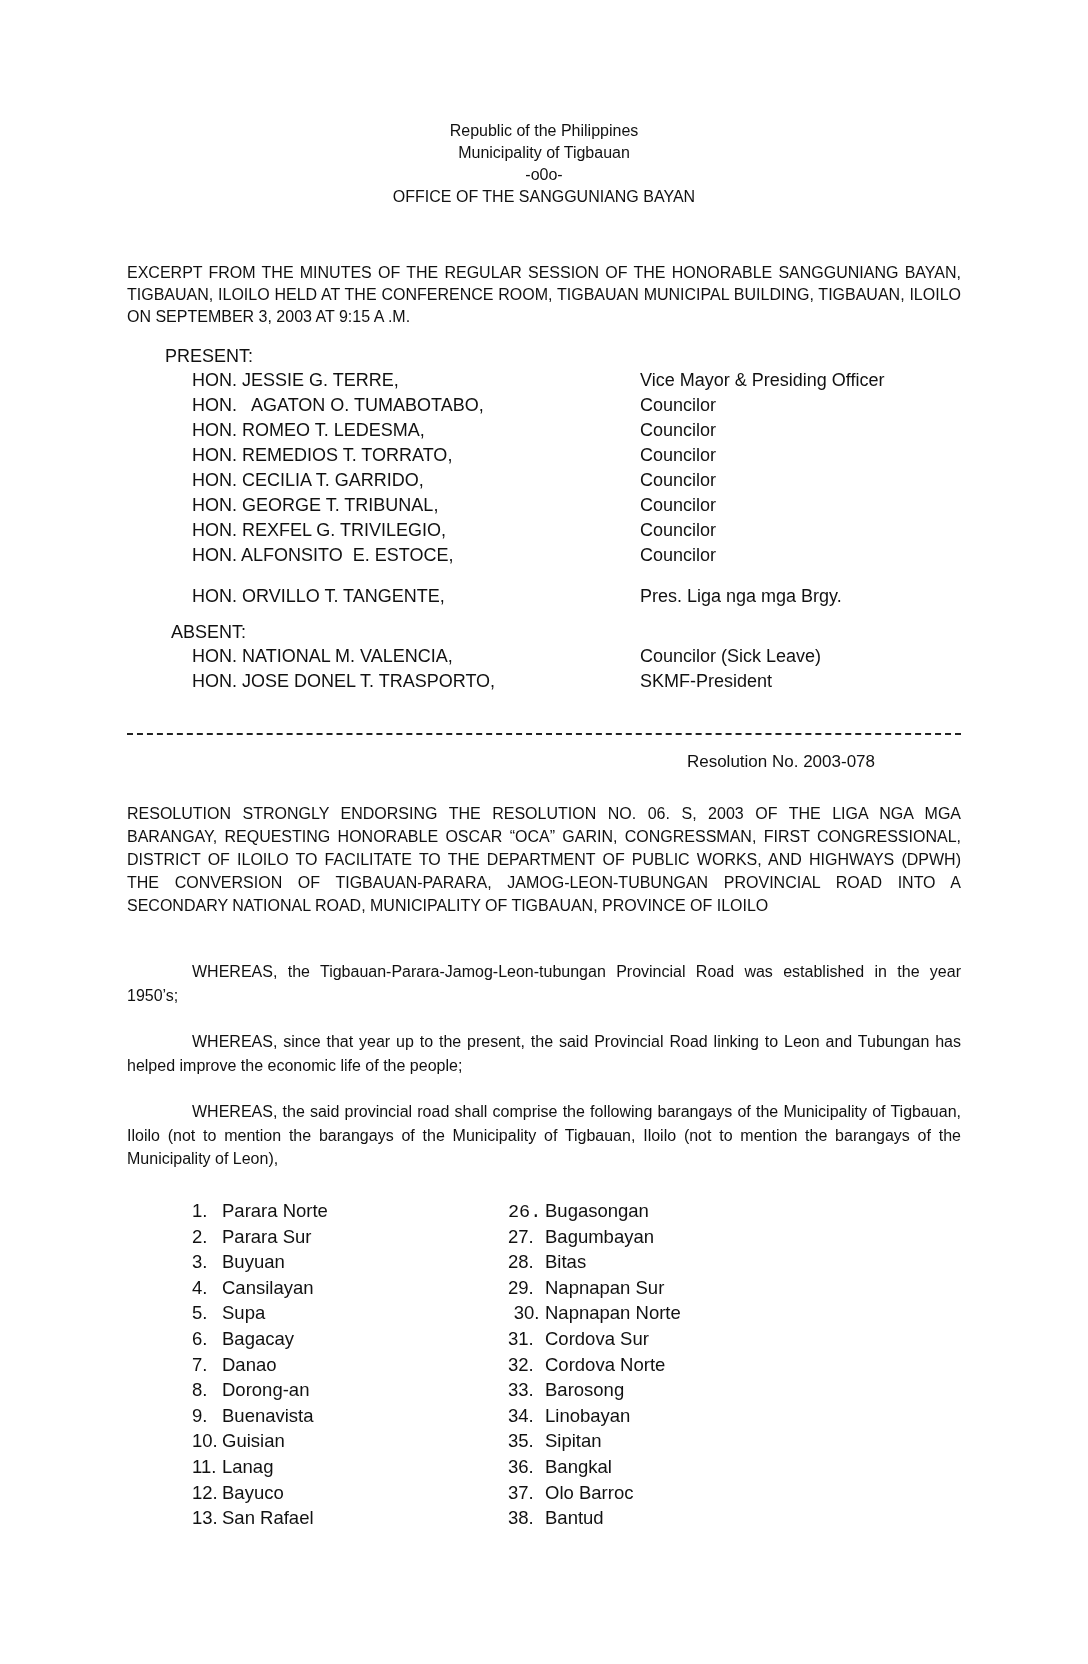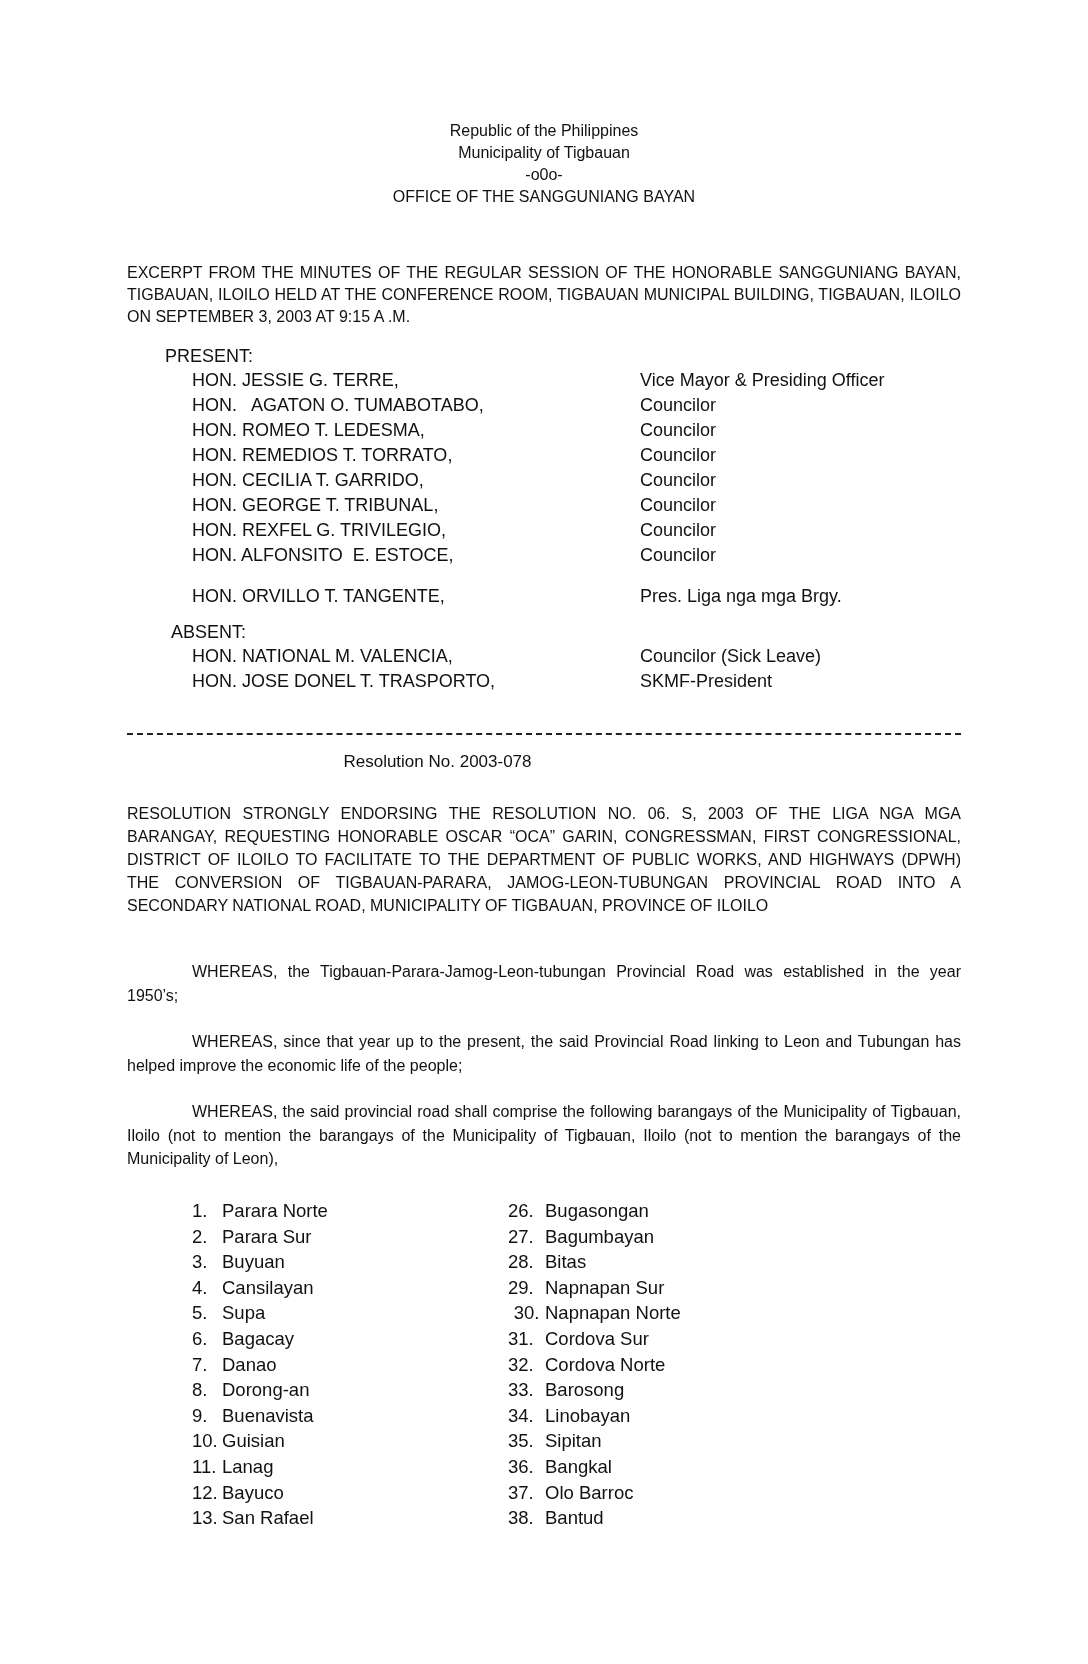--- a/index.html
+++ b/index.html
@@ -21,21 +21,21 @@
   .att-label { position: absolute; white-space: nowrap; }
   .att-row { position: absolute; left: 0; width: 1088px; height: 26px; }
   .att-name { position: absolute; left: 192px; white-space: nowrap; }
   .att-role { position: absolute; left: 640px; white-space: nowrap; }
 
   .divider {
     position: absolute; left: 127px; width: 834px; top: 733px; height: 0;
     border-top: 2px dashed #222;
   }
 
-  .res-no { position: absolute; left: 0; width: 875px; top: 752px; text-align: center; font-size: 17px; }
+  .res-no { position: absolute; left: 0; width: 875px; top: 752px; text-align: right; font-size: 17px; }
 
   .res-title {
     position: absolute; left: 127px; width: 834px; top: 802px;
     font-size: 16px; line-height: 23px; text-align: justify; text-align-last: left;
   }
 
   .whereas {
     position: absolute; left: 127px; width: 834px;
     font-size: 16px; line-height: 23.5px; text-align: justify; text-align-last: left;
     text-indent: 65px;
@@ -128,21 +128,21 @@
       <div class="brgy-item" style="top: 76.8px; left: 192px;"><span class="brgy-num" style="width: 30px;">4.</span><span class="brgy-name">Cansilayan</span></div>
       <div class="brgy-item" style="top: 102.4px; left: 192px;"><span class="brgy-num" style="width: 30px;">5.</span><span class="brgy-name">Supa</span></div>
       <div class="brgy-item" style="top: 128px; left: 192px;"><span class="brgy-num" style="width: 30px;">6.</span><span class="brgy-name">Bagacay</span></div>
       <div class="brgy-item" style="top: 153.6px; left: 192px;"><span class="brgy-num" style="width: 30px;">7.</span><span class="brgy-name">Danao</span></div>
       <div class="brgy-item" style="top: 179.2px; left: 192px;"><span class="brgy-num" style="width: 30px;">8.</span><span class="brgy-name">Dorong-an</span></div>
       <div class="brgy-item" style="top: 204.8px; left: 192px;"><span class="brgy-num" style="width: 30px;">9.</span><span class="brgy-name">Buenavista</span></div>
       <div class="brgy-item" style="top: 230.4px; left: 192px;"><span class="brgy-num" style="width: 30px;">10.</span><span class="brgy-name">Guisian</span></div>
       <div class="brgy-item" style="top: 256px; left: 192px;"><span class="brgy-num" style="width: 30px;">11.</span><span class="brgy-name">Lanag</span></div>
       <div class="brgy-item" style="top: 281.6px; left: 192px;"><span class="brgy-num" style="width: 30px;">12.</span><span class="brgy-name">Bayuco</span></div>
       <div class="brgy-item" style="top: 307.2px; left: 192px;"><span class="brgy-num" style="width: 30px;">13.</span><span class="brgy-name">San Rafael</span></div>
-      <div class="brgy-item" style="top: 0px; left: 508px;"><span class="brgy-num" style="width: 37px;">26.</span><span class="brgy-name">Bugasongan</span></div>
+      <div class="brgy-item" style="top: 0px; left: 508px;"><span class="brgy-num" style="width: 37px; font-family: Liberation Mono, monospace;">26.</span><span class="brgy-name">Bugasongan</span></div>
       <div class="brgy-item" style="top: 25.6px; left: 508px;"><span class="brgy-num" style="width: 37px;">27.</span><span class="brgy-name">Bagumbayan</span></div>
       <div class="brgy-item" style="top: 51.2px; left: 508px;"><span class="brgy-num" style="width: 37px;">28.</span><span class="brgy-name">Bitas</span></div>
       <div class="brgy-item" style="top: 76.8px; left: 508px;"><span class="brgy-num" style="width: 37px;">29.</span><span class="brgy-name">Napnapan Sur</span></div>
       <div class="brgy-item" style="top: 102.4px; left: 508px; text-align: center;"><span class="brgy-num" style="width: 37px;">30.</span><span class="brgy-name">Napnapan Norte</span></div>
       <div class="brgy-item" style="top: 128px; left: 508px;"><span class="brgy-num" style="width: 37px;">31.</span><span class="brgy-name">Cordova Sur</span></div>
       <div class="brgy-item" style="top: 153.6px; left: 508px;"><span class="brgy-num" style="width: 37px;">32.</span><span class="brgy-name">Cordova Norte</span></div>
       <div class="brgy-item" style="top: 179.2px; left: 508px;"><span class="brgy-num" style="width: 37px;">33.</span><span class="brgy-name">Barosong</span></div>
       <div class="brgy-item" style="top: 204.8px; left: 508px;"><span class="brgy-num" style="width: 37px;">34.</span><span class="brgy-name">Linobayan</span></div>
       <div class="brgy-item" style="top: 230.4px; left: 508px;"><span class="brgy-num" style="width: 37px;">35.</span><span class="brgy-name">Sipitan</span></div>
       <div class="brgy-item" style="top: 256px; left: 508px;"><span class="brgy-num" style="width: 37px;">36.</span><span class="brgy-name">Bangkal</span></div>

